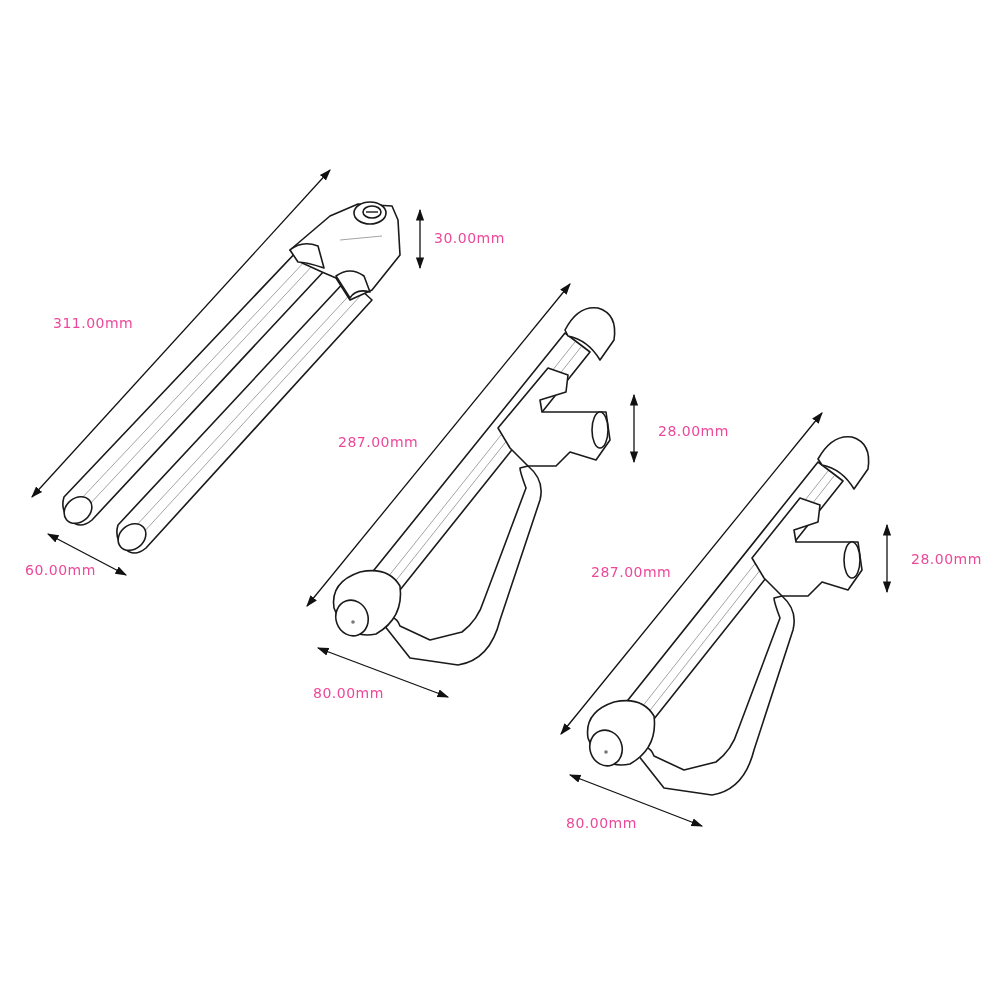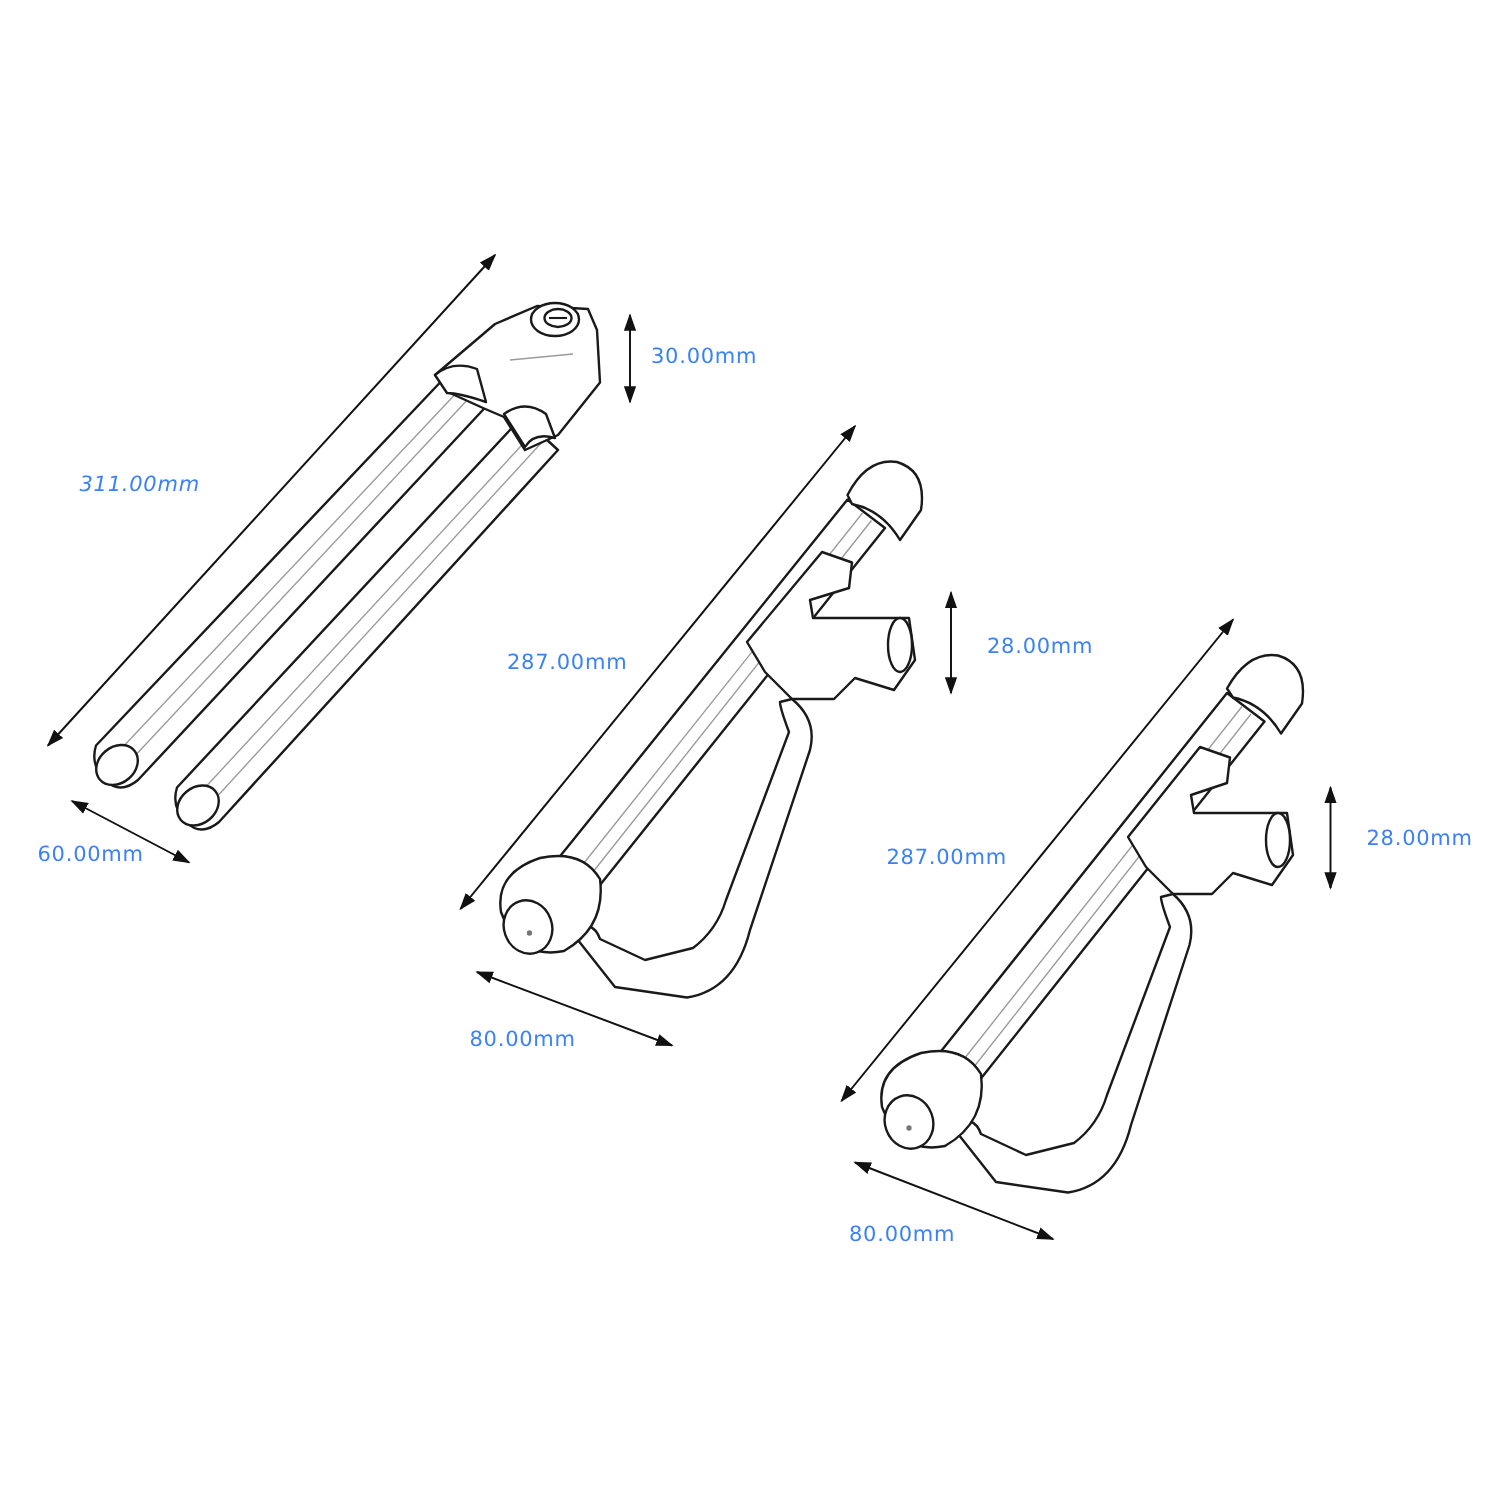--- a/index.html
+++ b/index.html
@@ -3,21 +3,21 @@
 <meta charset="utf-8">
 <style>
   html, body { margin: 0; padding: 0; background: #ffffff; }
   body { width: 1000px; height: 1000px; position: relative; overflow: hidden; font-family: "DejaVu Sans", sans-serif; }
   #canvas { position: absolute; left: 0; top: 0; width: 1000px; height: 1000px; }
   .dim-label {
     position: absolute;
     font-family: "DejaVu Sans", sans-serif;
     font-size: 14px;
     letter-spacing: 0.5px;
-    color: #3b82f6;
+    color: #ec4899;
     white-space: nowrap;
     line-height: 16px;
   }
   svg .part { fill: #ffffff; stroke: #1a1a1a; stroke-width: 1.6; stroke-linejoin: round; stroke-linecap: round; }
   svg .hl { fill: none; stroke: #9a9a9a; stroke-width: 0.9; }
   svg .dim { stroke: #111111; stroke-width: 1.3; fill: none; }
 </style>
 </head>
 <body>
 
@@ -90,21 +90,21 @@
       <path class="part" d="M752,558 L800,498 L820,505 L818,522 L794,530 L796,542 L858,542 L862,570 L848,590 L822,582 L808,596 L782,596 L764,578 Z"></path>
       <ellipse class="part" cx="852" cy="560" rx="8" ry="18"></ellipse>
       <path class="part" d="M782,596 Q798,610 793,630 L754,750 Q744,790 712,795 L664,788 L634,750 Q649,742 654,756 L684,770 L716,762 Q732,750 738,730 L780,618 Q774,602 774,598 Z"></path>
       <path class="part" d="M588,738 Q584,712 614,702 Q642,696 654,716 Q658,748 630,764 Q600,770 588,738 Z"></path>
       <ellipse class="part" cx="606" cy="748" rx="16" ry="18" transform="rotate(-20 606 748)"></ellipse>
       <circle cx="606" cy="752" r="1.8" fill="#777"></circle>
     </g>
   </svg>
 
   
-  <div class="dim-label" style="left:53px; top:315px;font-style:italic;">311.00mm</div>
+  <div class="dim-label" style="left:53px; top:315px;">311.00mm</div>
   <div class="dim-label" style="left:434px; top:230px;">30.00mm</div>
   <div class="dim-label" style="left:13px; top:562px;margin-left:12px;">60.00mm</div>
 
   
   <div class="dim-label" style="left:338px; top:434px;">287.00mm</div>
   <div class="dim-label" style="left:658px; top:423px;">28.00mm</div>
   <div class="dim-label" style="left:313px; top:685px;">80.00mm</div>
 
   
   <div class="dim-label" style="left:591px; top:564px;">287.00mm</div>

